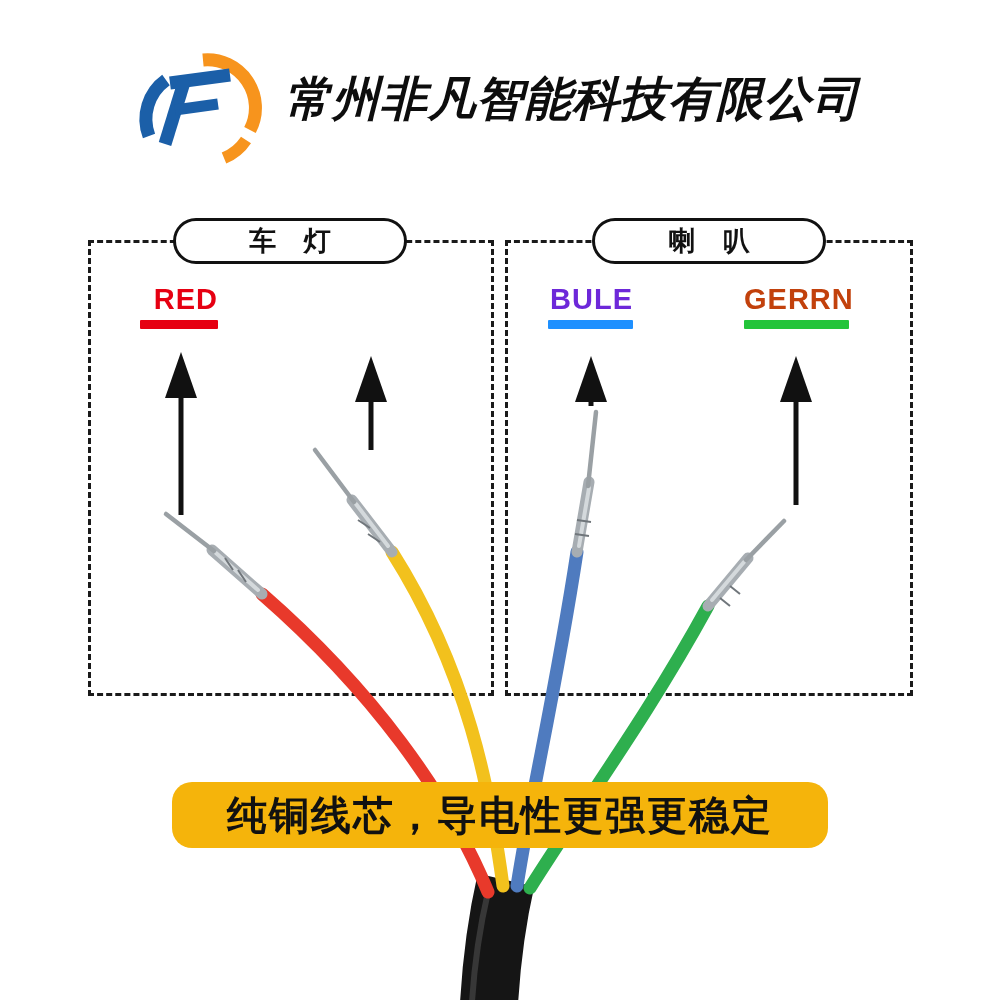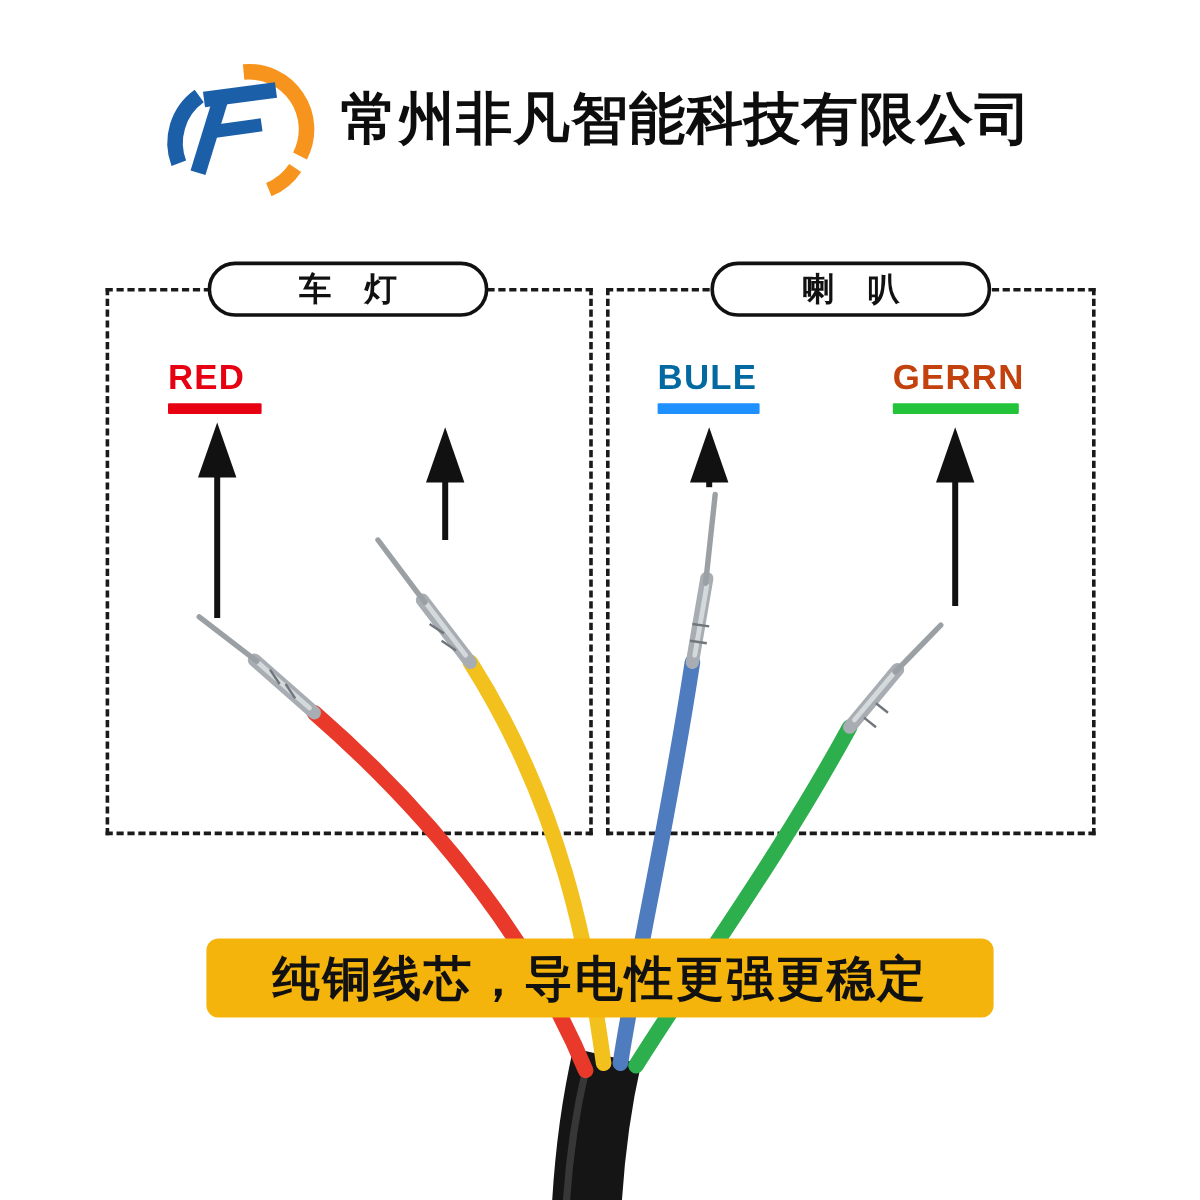--- a/index.html
+++ b/index.html
@@ -1,51 +1,51 @@
 <!DOCTYPE html>
 <html><head>
 <meta charset="utf-8">
 <style>
   html,body{margin:0;padding:0;background:#fff;}
   .stage{
     position:relative;width:1000px;height:1000px;background:#ffffff;overflow:hidden;
     font-family:"Liberation Sans","DejaVu Sans",sans-serif;color:#111;
   }
   
-  .header{position:absolute;left:0;top:40px;width:1000px;height:140px;}
+  .header{position:absolute;left:0;top:40px;width:1000px;height:140px;font-style:italic;}
   .logo{position:absolute;left:128px;top:10px;width:150px;height:120px;}
   .company-name{
     position:absolute;left:284px;top:28px;width:640px;
     font-size:47px;font-weight:700;letter-spacing:1px;color:#0d0d0d;white-space:nowrap;
   }
   
   .group-box{position:absolute;border:3px dashed #1a1a1a;background:transparent;}
   .group-box.left{left:88px;top:240px;width:400px;height:450px;}
   .group-box.right{left:505px;top:240px;width:402px;height:450px;}
   .group-pill{
     position:absolute;top:218px;width:228px;height:40px;background:#ffffff;
     border:3px solid #111;border-radius:24px;display:flex;align-items:center;justify-content:center;
     font-size:27px;font-weight:600;letter-spacing:10px;text-indent:10px;z-index:3;
   }
   .group-pill.left{left:173px;}
   .group-pill.right{left:592px;}
   
-  .wire-label{position:absolute;top:283px;text-align:left;z-index:3;margin-top:16px;}
+  .wire-label{position:absolute;top:283px;text-align:right;z-index:3;}
   .wire-label .txt{display:block;font-size:29px;font-weight:800;letter-spacing:1px;white-space:nowrap;}
   .wire-label .bar{display:block;height:9px;margin-top:4px;border-radius:1px;}
   .wl-red{left:140px;width:78px;}   .wl-red .txt{color:#e60012;}   .wl-red .bar{background:#e60012;}
   .wl-yellow{left:310px;width:122px;}.wl-yellow .txt{color:#f3c200;}.wl-yellow .bar{background:#f3c200;}
-  .wl-blue{left:548px;width:85px;}  .wl-blue .txt{color:#0369a1;}  .wl-blue .bar{background:#1e90ff;}
+  .wl-blue{left:548px;width:85px;}  .wl-blue .txt{color:#6d28d9;}  .wl-blue .bar{background:#1e90ff;}
   .wl-green{left:744px;width:105px;}.wl-green .txt{color:#c2410c;} .wl-green .bar{background:#23c43a;}
   
   .art{position:absolute;left:0;top:0;width:1000px;height:1000px;z-index:2;}
   
   .banner{
     position:absolute;left:172px;top:782px;width:656px;height:66px;background:#f5b40b;
-    border-radius:10px;display:flex;align-items:center;justify-content:center;z-index:4;
+    border-radius:20px;display:flex;align-items:center;justify-content:center;z-index:4;
     font-size:40px;font-weight:800;letter-spacing:2px;color:#111;white-space:nowrap;
   }
 </style>
 </head>
 <body>
 
 <div class="stage">
 
   <div class="header">
     <svg class="logo" viewBox="0 0 150 120" aria-hidden="true">

